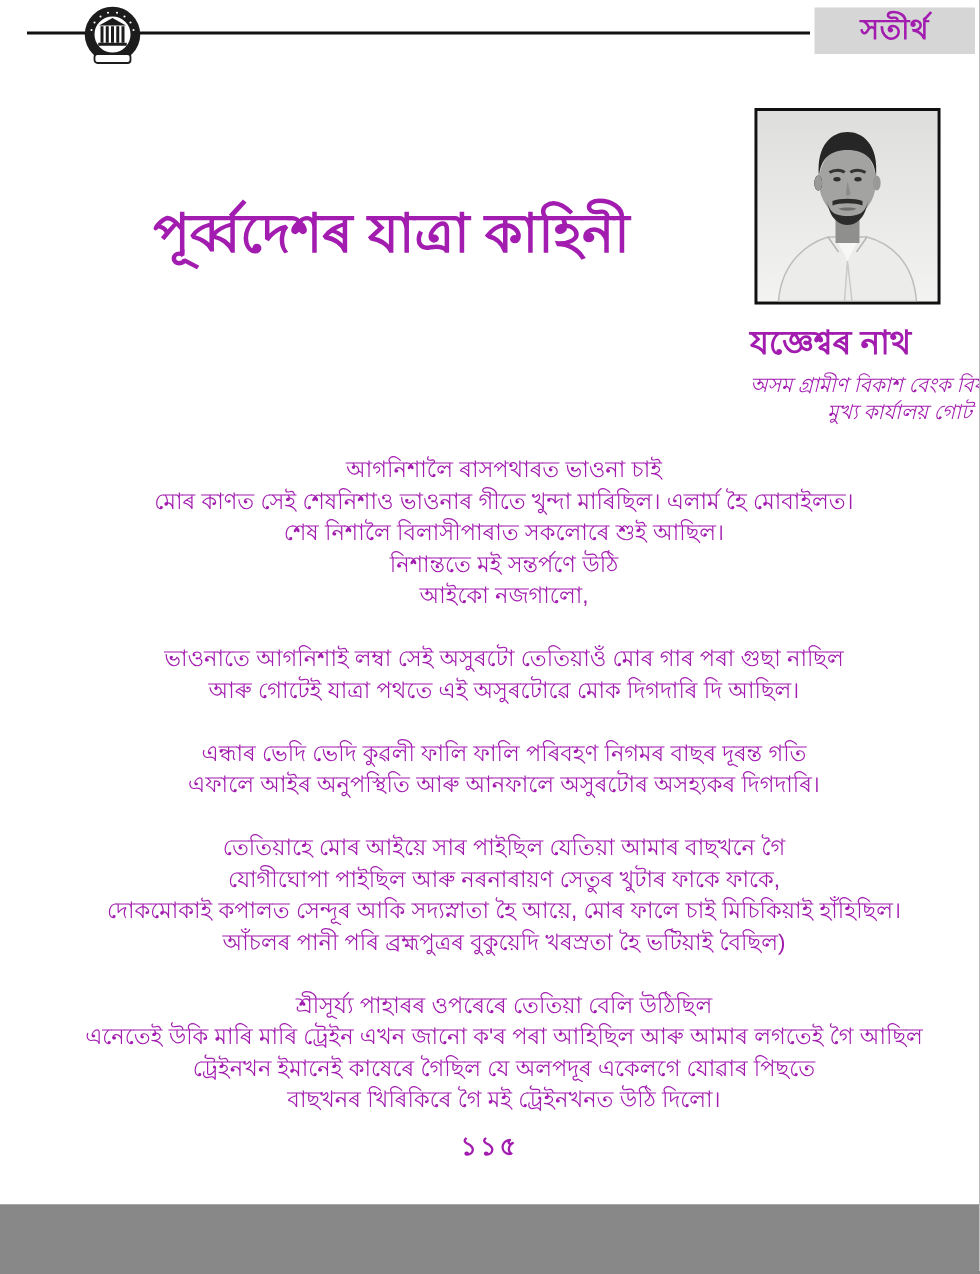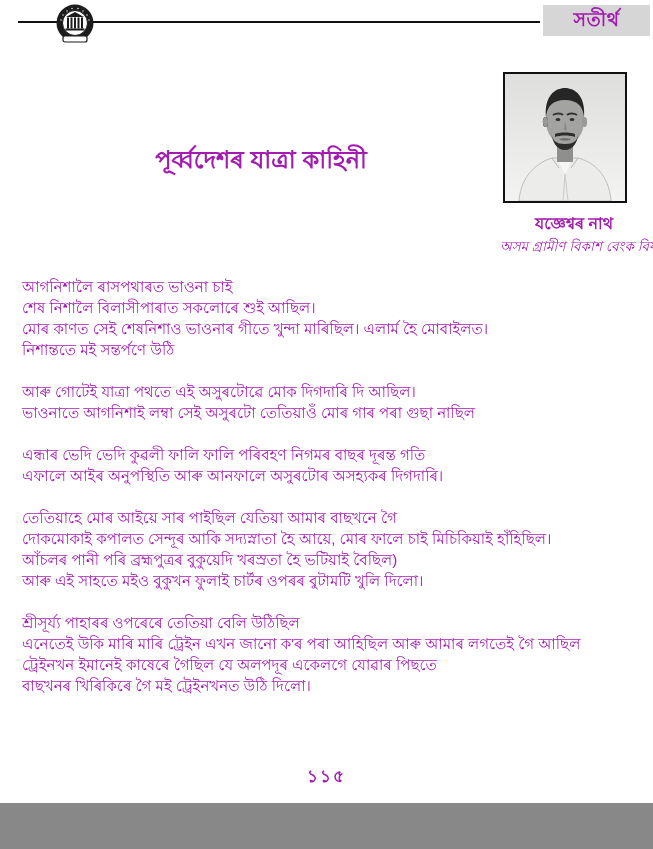--- a/index.html
+++ b/index.html
@@ -36,64 +36,64 @@
     font-weight: bold;
     font-size: 19px;
     letter-spacing: .5px;
   }
 
   
   .content { padding: 72px 3px 0 22px; }
   .title-row { display: flex; align-items: flex-start; }
   .title-block { flex: 1; text-align: center; padding-top: 58px; }
   .article-title {
-    font-size: 24px;
-    font-weight: bold;
-    margin: 16px;
+    font-size: 36px;
+    font-weight: bold;
+    margin: 4px;
     line-height: 1.2;
   }
   .photo-col { width: 150px; flex: none; }
   .photo-frame {
     width: 124px; height: 131px;
     border: 2px solid #111;
     margin-left: 3px;
     background: #ececea;
     overflow: hidden;
   }
   .author-name {
-    text-align: center;
-    font-weight: bold;
-    font-size: 16px;
+    text-align: left;
+    font-weight: bold;
+    font-size: 22px;
     margin-top: 8px;
     padding-right: 2px;
     white-space: nowrap;
   }
   .author-affil {
     text-align: right;
     font-style: italic;
     font-size: 13.5px;
     line-height: 1.3;
     padding-right: 2px;
     white-space: nowrap;
   }
 
   
   .poem { margin-top: 20px; }
-  .stanza { margin: 0 0 21px 0; }
+  .stanza { margin: 0 0 21px 0; text-align: center; }
   .stanza p {
     margin: 0;
     font-size: 15px;
     line-height: 21px;
     white-space: nowrap;
   }
 
   
   .page-number {
     position: absolute;
-    bottom: 12px; left: 0;
+    bottom: 24px; left: 0;
     width: 100%;
     text-align: center;
     font-size: 17px;
     font-weight: bold;
     letter-spacing: 2px;
   }
 </style>
 </head>
 <body>
 
@@ -174,47 +174,49 @@
             <path d="M46 54 C46 68 52 76 60 76 C68 76 74 68 74 54 C74 66 70 70 60 70 C50 70 46 66 46 54 Z" fill="#2c2c2c"></path>
             <path d="M54 65 C57 64 63 64 66 65 C64 67 56 67 54 65 Z" fill="#6e6e6c"></path>
 
             <ellipse cx="40.5" cy="48" rx="2.6" ry="5" fill="#99999"></ellipse>
             <ellipse cx="40.5" cy="48" rx="2.6" ry="5" fill="#999997"></ellipse>
             <ellipse cx="79.5" cy="48" rx="2.6" ry="5" fill="#999997"></ellipse>
           </svg>
         </div>
         <div class="author-name">যজ্ঞেশ্বৰ নাথ</div>
         <div class="author-affil">অসম গ্ৰামীণ বিকাশ বেংক বিষয়া সন্থা</div>
+        <div class="author-affil">মুখ্য কাৰ্যালয় গোট</div>
       </div>
     </div>
 
     <div class="poem">
 
       <div class="stanza">
         <p>আগনিশালৈ ৰাসপথাৰত ভাওনা চাই</p>
+        <p>মোৰ কাণত সেই শেষনিশাও ভাওনাৰ গীতে খুন্দা মাৰিছিল। এলাৰ্ম হৈ মোবাইলত।</p>
         <p>শেষ নিশালৈ বিলাসীপাৰাত সকলোৰে শুই আছিল।</p>
-        <p>মোৰ কাণত সেই শেষনিশাও ভাওনাৰ গীতে খুন্দা মাৰিছিল। এলাৰ্ম হৈ মোবাইলত।</p>
         <p>নিশান্ততে মই সন্তৰ্পণে উঠি</p>
-      </div>
-
-      <div class="stanza">
+        <p>আইকো নজগালো,</p>
+      </div>
+
+      <div class="stanza">
+        <p>ভাওনাতে আগনিশাই লম্বা সেই অসুৰটো তেতিয়াওঁ মোৰ গাৰ পৰা গুছা নাছিল</p>
         <p>আৰু গোটেই যাত্ৰা পথতে এই অসুৰটোৱে মোক দিগদাৰি দি আছিল।</p>
-        <p>ভাওনাতে আগনিশাই লম্বা সেই অসুৰটো তেতিয়াওঁ মোৰ গাৰ পৰা গুছা নাছিল</p>
       </div>
 
       <div class="stanza">
         <p>এন্ধাৰ ভেদি ভেদি কুৱলী ফালি ফালি পৰিবহণ নিগমৰ বাছৰ দূৰন্ত গতি</p>
         <p>এফালে আইৰ অনুপস্থিতি আৰু আনফালে অসুৰটোৰ অসহ্যকৰ দিগদাৰি।</p>
       </div>
 
       <div class="stanza">
         <p>তেতিয়াহে মোৰ আইয়ে সাৰ পাইছিল যেতিয়া আমাৰ বাছখনে গৈ</p>
+        <p>যোগীঘোপা পাইছিল আৰু নৰনাৰায়ণ সেতুৰ খুটাৰ ফাকে ফাকে,</p>
         <p>দোকমোকাই কপালত সেন্দূৰ আকি সদ্যস্নাতা হৈ আয়ে, মোৰ ফালে চাই মিচিকিয়াই হাঁহিছিল।</p>
         <p>আঁচলৰ পানী পৰি ব্ৰহ্মপুত্ৰৰ বুকুয়েদি খৰস্ৰতা হৈ ভটিয়াই বৈছিল)</p>
-        <p>আৰু এই সাহতে মইও বুকুখন ফুলাই চাৰ্টৰ ওপৰৰ বুটামটি খুলি দিলো।</p>
       </div>
 
       <div class="stanza">
         <p>শ্ৰীসূৰ্য্য পাহাৰৰ ওপৰেৰে তেতিয়া বেলি উঠিছিল</p>
         <p>এনেতেই উকি মাৰি মাৰি ট্ৰেইন এখন জানো ক'ৰ পৰা আহিছিল আৰু আমাৰ লগতেই গৈ আছিল</p>
         <p>ট্ৰেইনখন ইমানেই কাষেৰে গৈছিল যে অলপদূৰ একেলগে যোৱাৰ পিছতে</p>
         <p>বাছখনৰ খিৰিকিৰে গৈ মই ট্ৰেইনখনত উঠি দিলো।</p>
       </div>
 
     </div>

